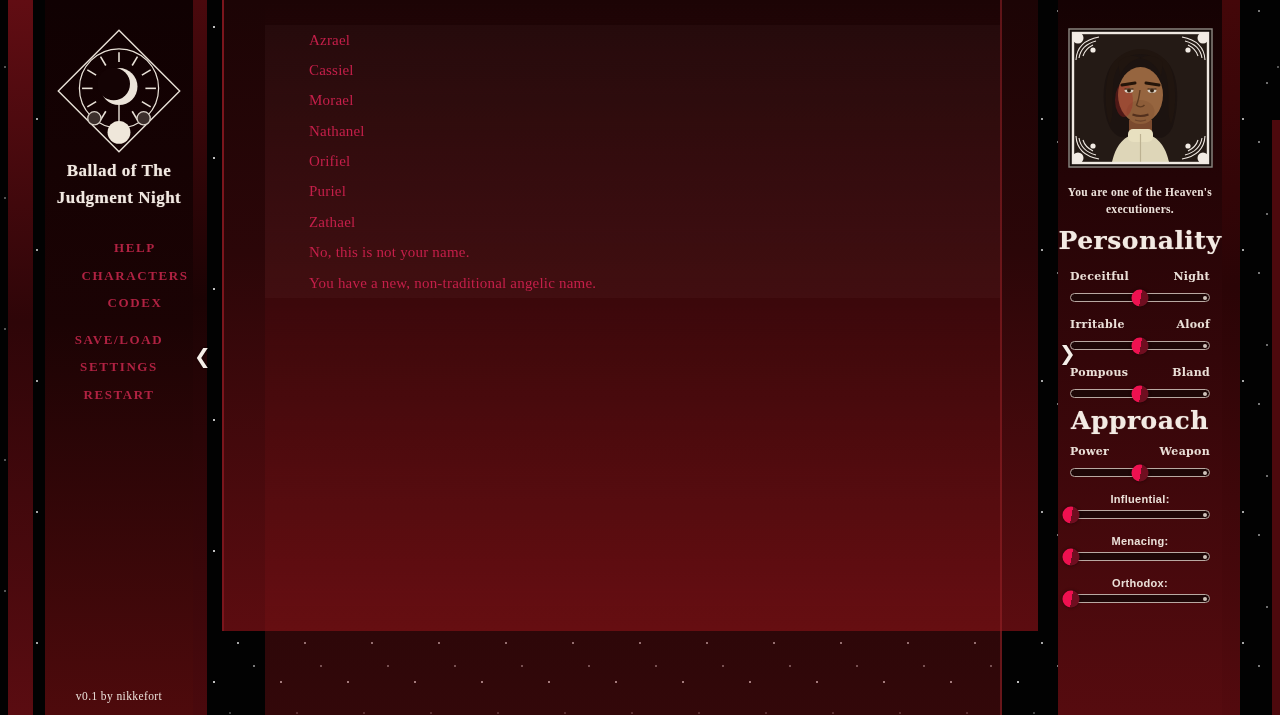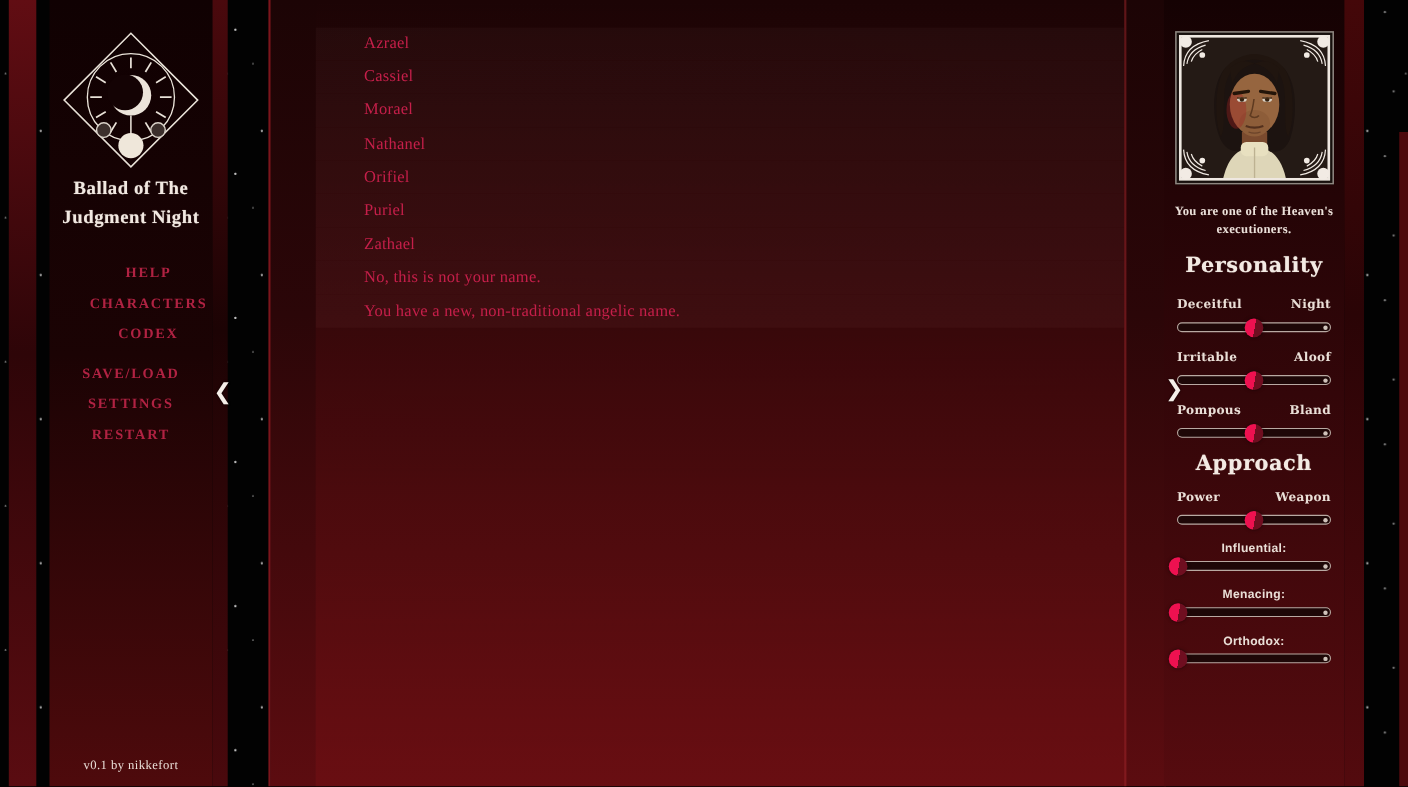--- a/index.html
+++ b/index.html
@@ -60,24 +60,23 @@
     position:absolute; z-index:3; color:#f6efe9; font-weight:bold;
     font-size:20px; line-height:22px; cursor:pointer;
     font-family:"DejaVu Sans", sans-serif;
     text-shadow:0 0 2px rgba(0,0,0,.8);
   }
   .collapse-left{ left:194px; top:345px; }
   .collapse-right{ left:1059px; top:342px; }
 
   
   .panel-main{
-    position:absolute; z-index:2; left:222px; top:0; width:816px; height:715px;
+    position:absolute; z-index:2; left:222px; top:0; width:816px; height:631px;
     background:linear-gradient(#1c0405, #2b0608 40%, #5c0c10);
     border-left:2px solid #7b151c;
-    margin-left:22px;
   }
   .passage-col{
     position:absolute; left:41px; top:0; width:737px; height:715px;
     border-right:2px solid rgba(150,35,40,.55);
     background:linear-gradient(rgba(70,9,11,0), rgba(95,13,16,.30) 55%, rgba(125,17,21,.40));
   }
   .passage{ padding:6px 23px 0 17px; }
   .passage p{
     color:#ded2cc; font-size:15px; line-height:19.4px;
     margin-bottom:18.5px; letter-spacing:.2px;
@@ -98,21 +97,21 @@
     position:absolute; z-index:2; left:1058px; top:0; width:164px; height:715px;
     background:linear-gradient(#150203, #330609 50%, #560b0f);
   }
   .portrait{ display:block; margin:28px auto 0; width:145px; height:140px; }
   .char-caption{
     margin-top:16px; text-align:center; color:#ece1da;
     font-size:11.5px; line-height:17px; letter-spacing:.3px; font-weight:bold;
   }
   .section-heading{
     margin-top:10px; text-align:center; color:#f3eae3;
-    font-family:"DejaVu Serif", serif; font-weight:bold; font-size:19px;
+    font-family:"DejaVu Serif", serif; font-weight:bold; font-size:25px;
     line-height:26px; letter-spacing:.5px;
     text-shadow:0 0 1px rgba(255,245,235,.5);
   }
   .sliders-wrap{ width:140px; margin:0 auto; }
   .sgroup{ margin-top:15px; }
   .sgroup.first{ margin-top:10px; }
   .srow{
     display:flex; justify-content:space-between;
     color:#eadfd7; font-family:"DejaVu Serif", serif;
     font-weight:bold; font-size:11px; line-height:15px; letter-spacing:.3px;

